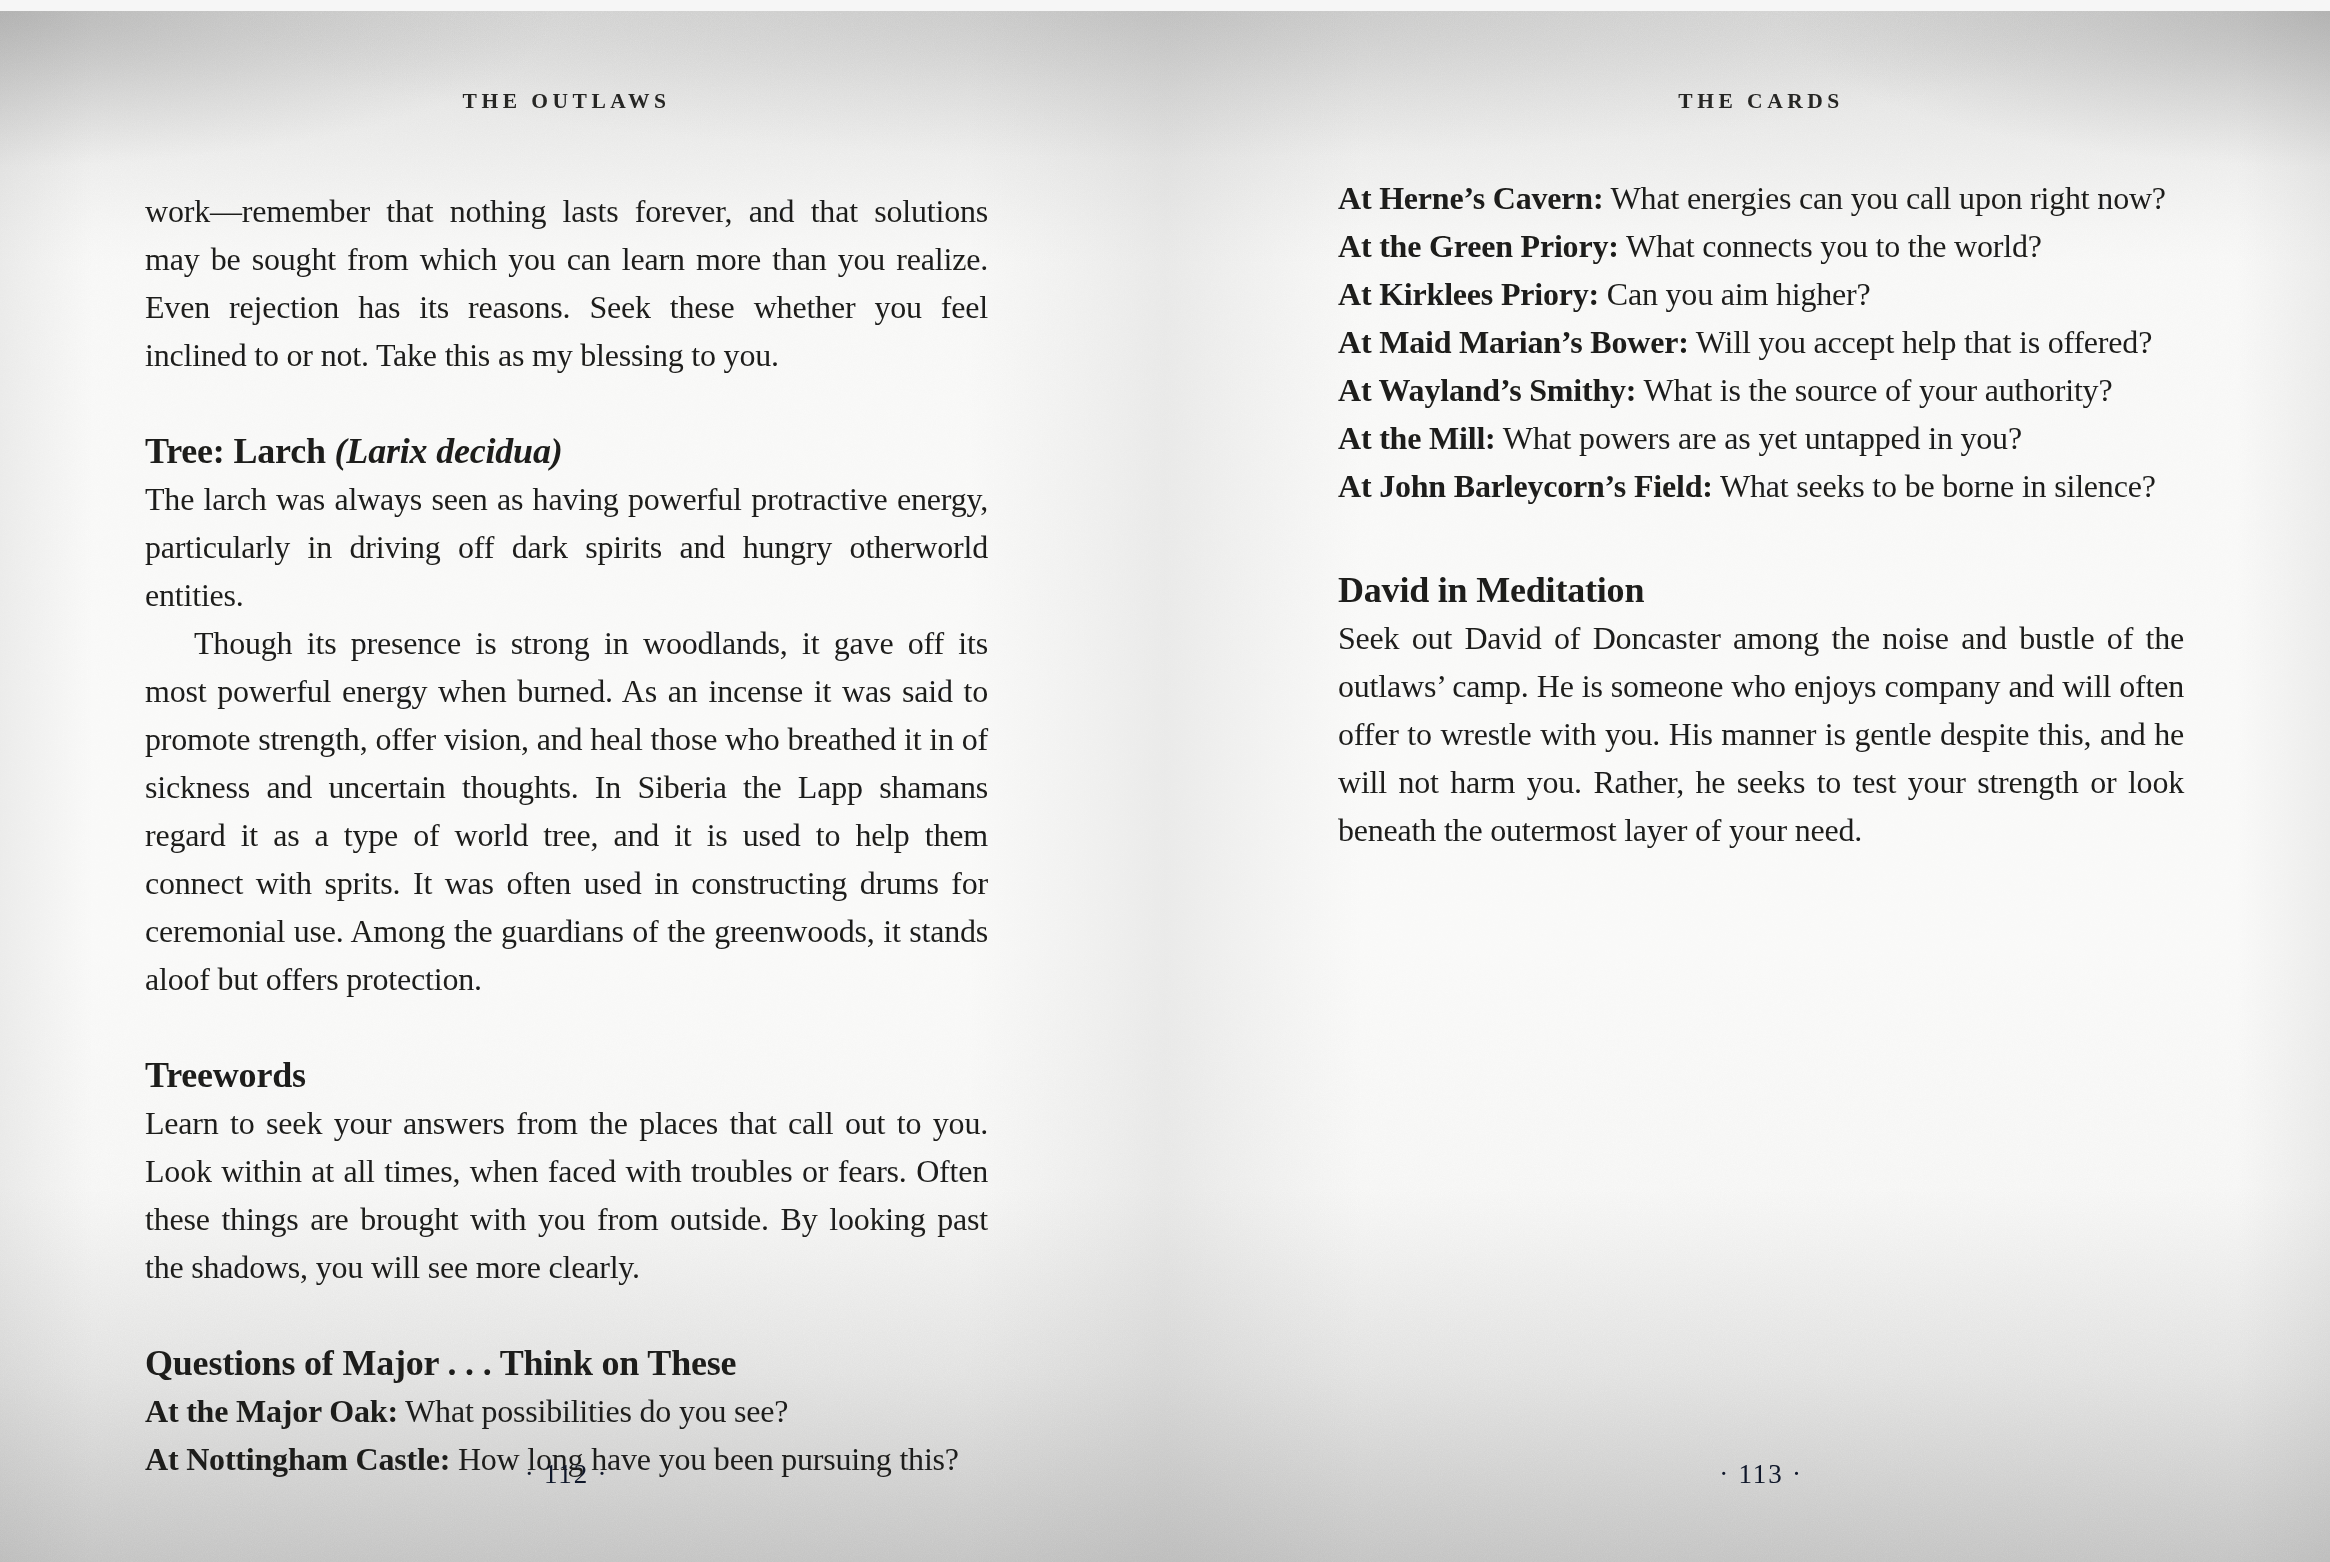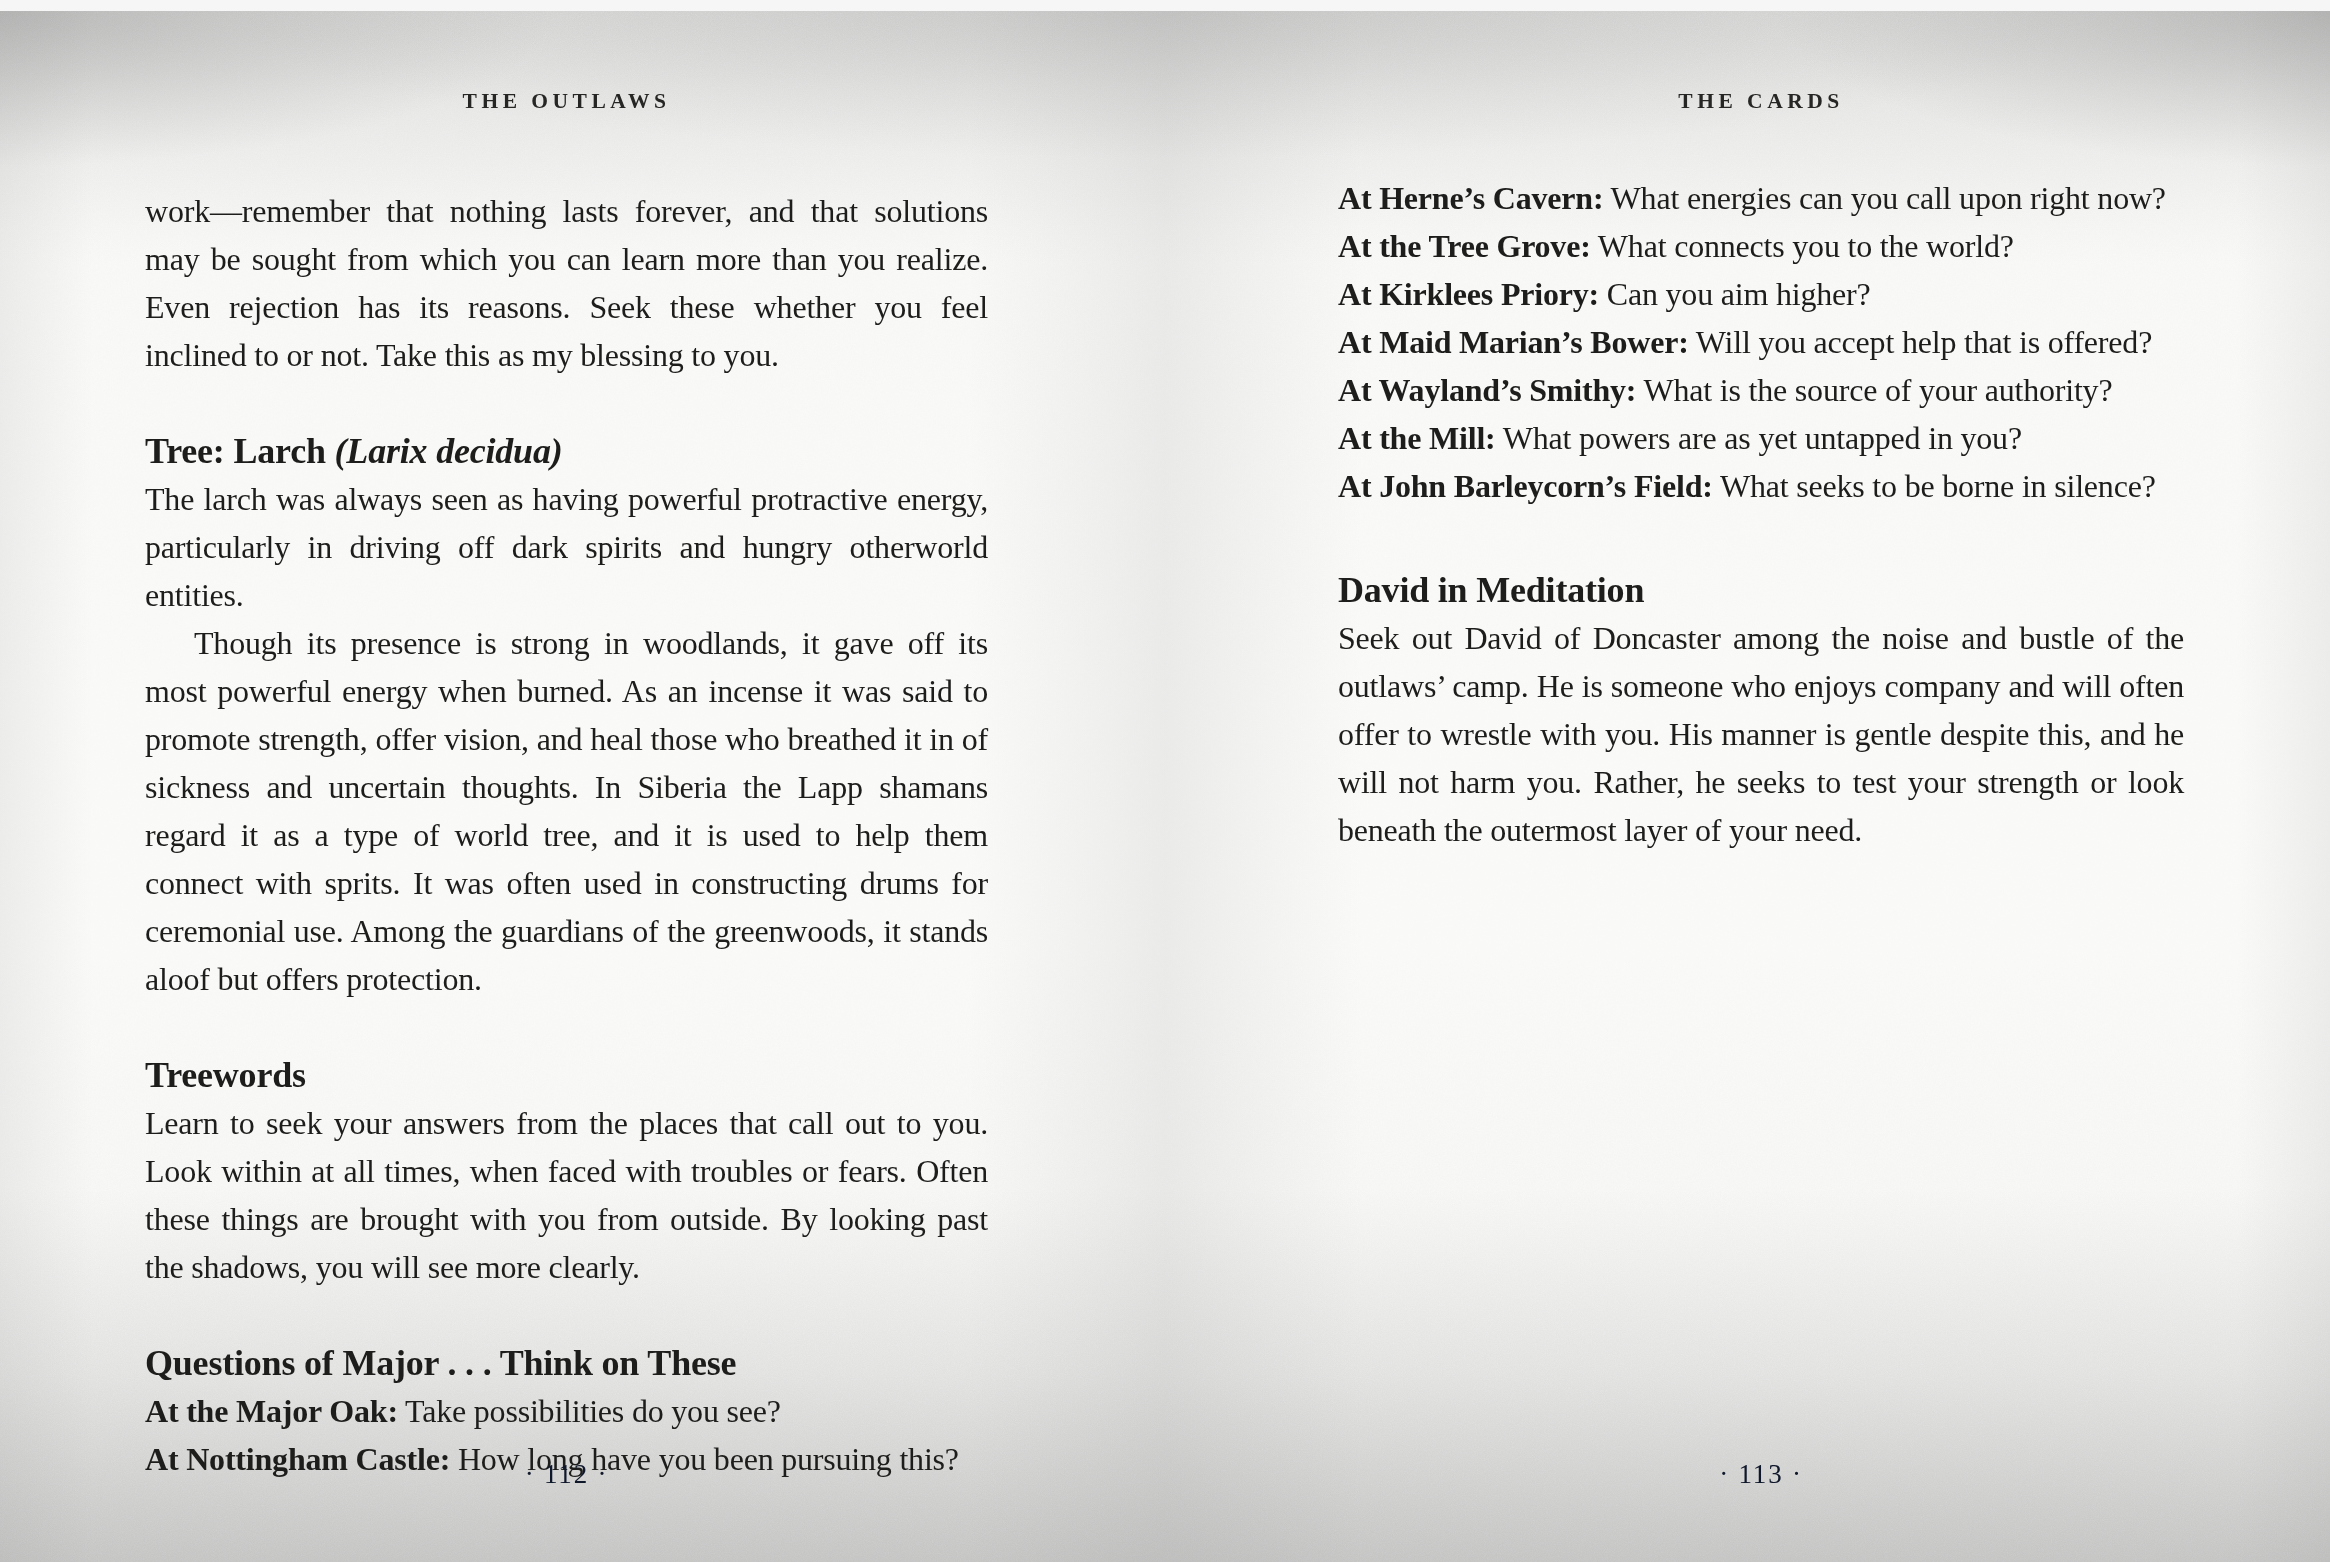--- a/index.html
+++ b/index.html
@@ -159,35 +159,35 @@
       <p class="body-par">The larch was always seen as having powerful protractive energy, particularly in driving off dark spirits and hungry otherworld entities.</p>
 
       <p class="body-par indent">Though its presence is strong in woodlands, it gave off its most powerful energy when burned. As an incense it was said to promote strength, offer vision, and heal those who breathed it in of sickness and uncertain thoughts. In Siberia the Lapp shamans regard it as a type of world tree, and it is used to help them connect with sprits. It was often used in constructing drums for ceremonial use. Among the guardians of the greenwoods, it stands aloof but offers protection.</p>
 
       <h2 class="sec-heading mt-head">Treewords</h2>
 
       <p class="body-par">Learn to seek your answers from the places that call out to you. Look within at all times, when faced with troubles or fears. Often these things are brought with you from outside. By looking past the shadows, you will see more clearly.</p>
 
       <h2 class="sec-heading mt-head">Questions of Major . . . Think on These</h2>
 
-      <p class="q-line"><span class="q-label">At the Major Oak:</span><span> Take possibilities do you see?</span></p>
+      <p class="q-line"><span class="q-label">At the Major Oak:</span><span> What possibilities do you see?</span></p>
 
       <p class="q-line"><span class="q-label">At Nottingham Castle:</span><span> How long have you been pursuing this?</span></p>
     </div>
 
     <footer class="folio">· 112 ·</footer>
   </section>
 
   <section class="page page-right">
     <header class="running-head">THE CARDS</header>
 
     <div class="text-col">
       <p class="q-line q-list-first"><span class="q-label">At Herne’s Cavern:</span><span> What energies can you call upon right now?</span></p>
 
-      <p class="q-line"><span class="q-label">At the Tree Grove:</span><span> What connects you to the world?</span></p>
+      <p class="q-line"><span class="q-label">At the Green Priory:</span><span> What connects you to the world?</span></p>
 
       <p class="q-line"><span class="q-label">At Kirklees Priory:</span><span> Can you aim higher?</span></p>
 
       <p class="q-line"><span class="q-label">At Maid Marian’s Bower:</span><span> Will you accept help that is offered?</span></p>
 
       <p class="q-line"><span class="q-label">At Wayland’s Smithy:</span><span> What is the source of your authority?</span></p>
 
       <p class="q-line"><span class="q-label">At the Mill:</span><span> What powers are as yet untapped in you?</span></p>
 
       <p class="q-line"><span class="q-label">At John Barleycorn’s Field:</span><span> What seeks to be borne in silence?</span></p>

